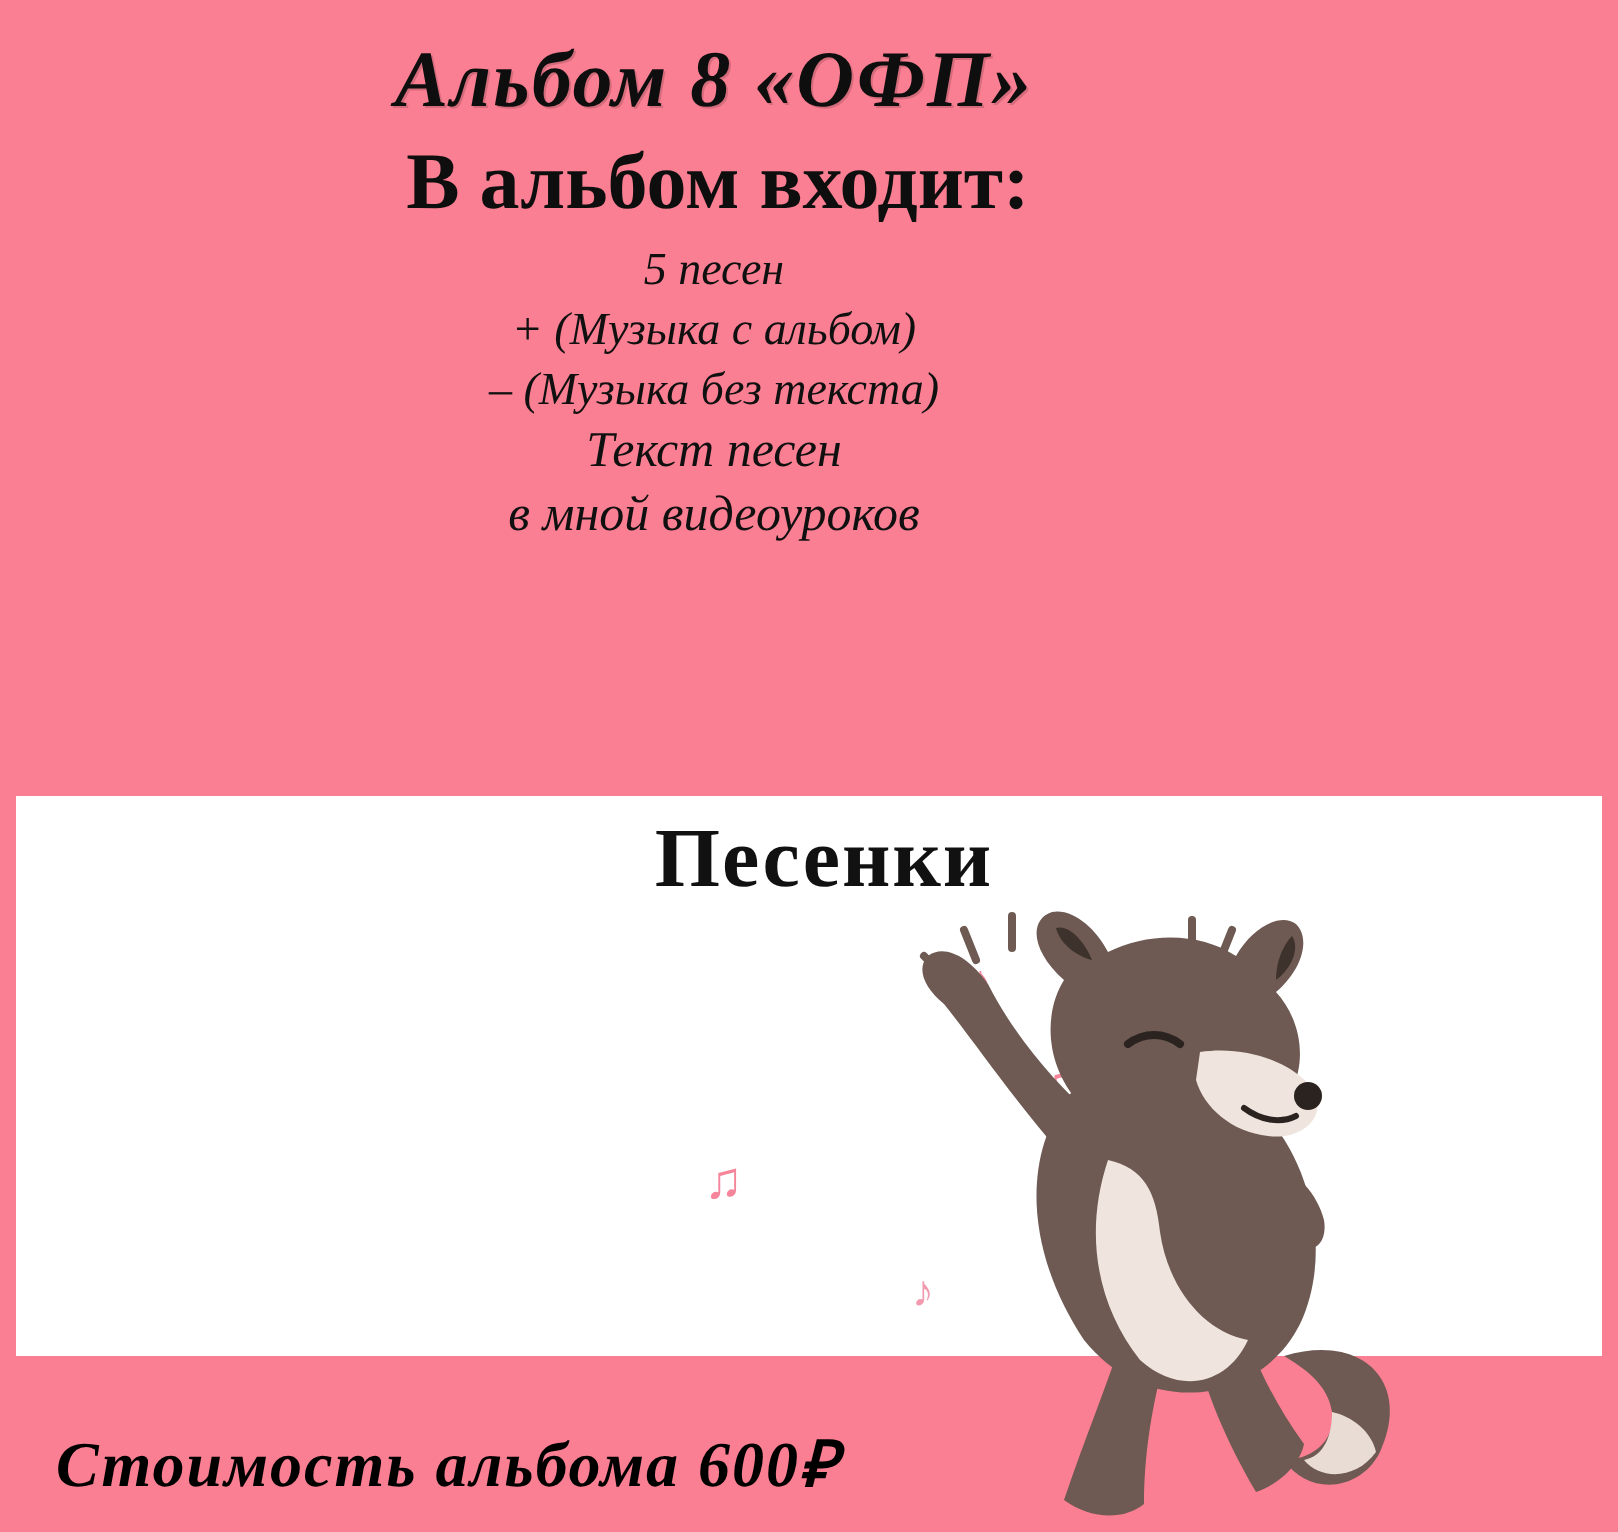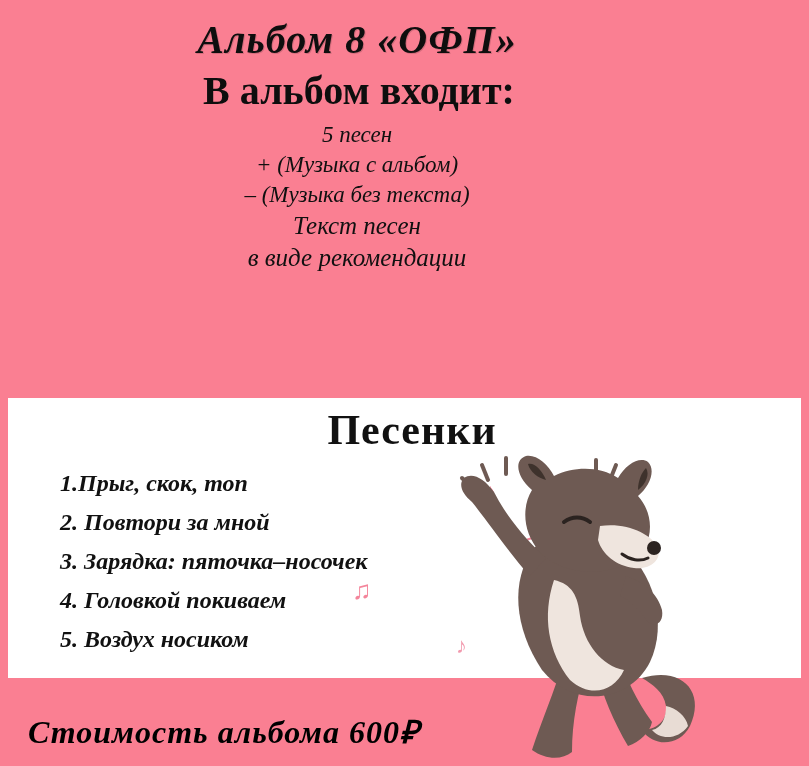--- a/index.html
+++ b/index.html
@@ -150,33 +150,26 @@
 <div class="poster">
 
   <div class="top-block">
     <h1 class="album-title">Альбом 8 «ОФП»</h1>
     <h2 class="album-subtitle">В альбом входит:</h2>
     <ul class="contents-list">
       <li class="small">5 песен</li>
       <li class="small">+ (Музыка с альбом)</li>
       <li class="small">– (Музыка без текста)</li>
       <li>Текст песен</li>
-      <li>в виде рекомендации</li>
+      <li>в мной видеоуроков</li>
     </ul>
   </div>
 
   <div class="white-card">
     <div class="songs-heading">Песенки</div>
-    <ul class="songs-list">
-      <li>1.Прыг, скок, топ</li>
-      <li>2. Повтори за мной</li>
-      <li>3. Зарядка: пяточка–носочек</li>
-      <li>4. Головкой покиваем</li>
-      <li>5. Воздух носиком</li>
-    </ul>
   </div>
 
   <div class="notes">
     <span class="note n1">♪</span>
     <span class="note n2">♫</span>
     <span class="note n3">♫</span>
     <span class="note n4">♪</span>
   </div>
 
   <svg class="wolf-art" viewBox="0 0 300 336" xmlns="http://www.w3.org/2000/svg">

